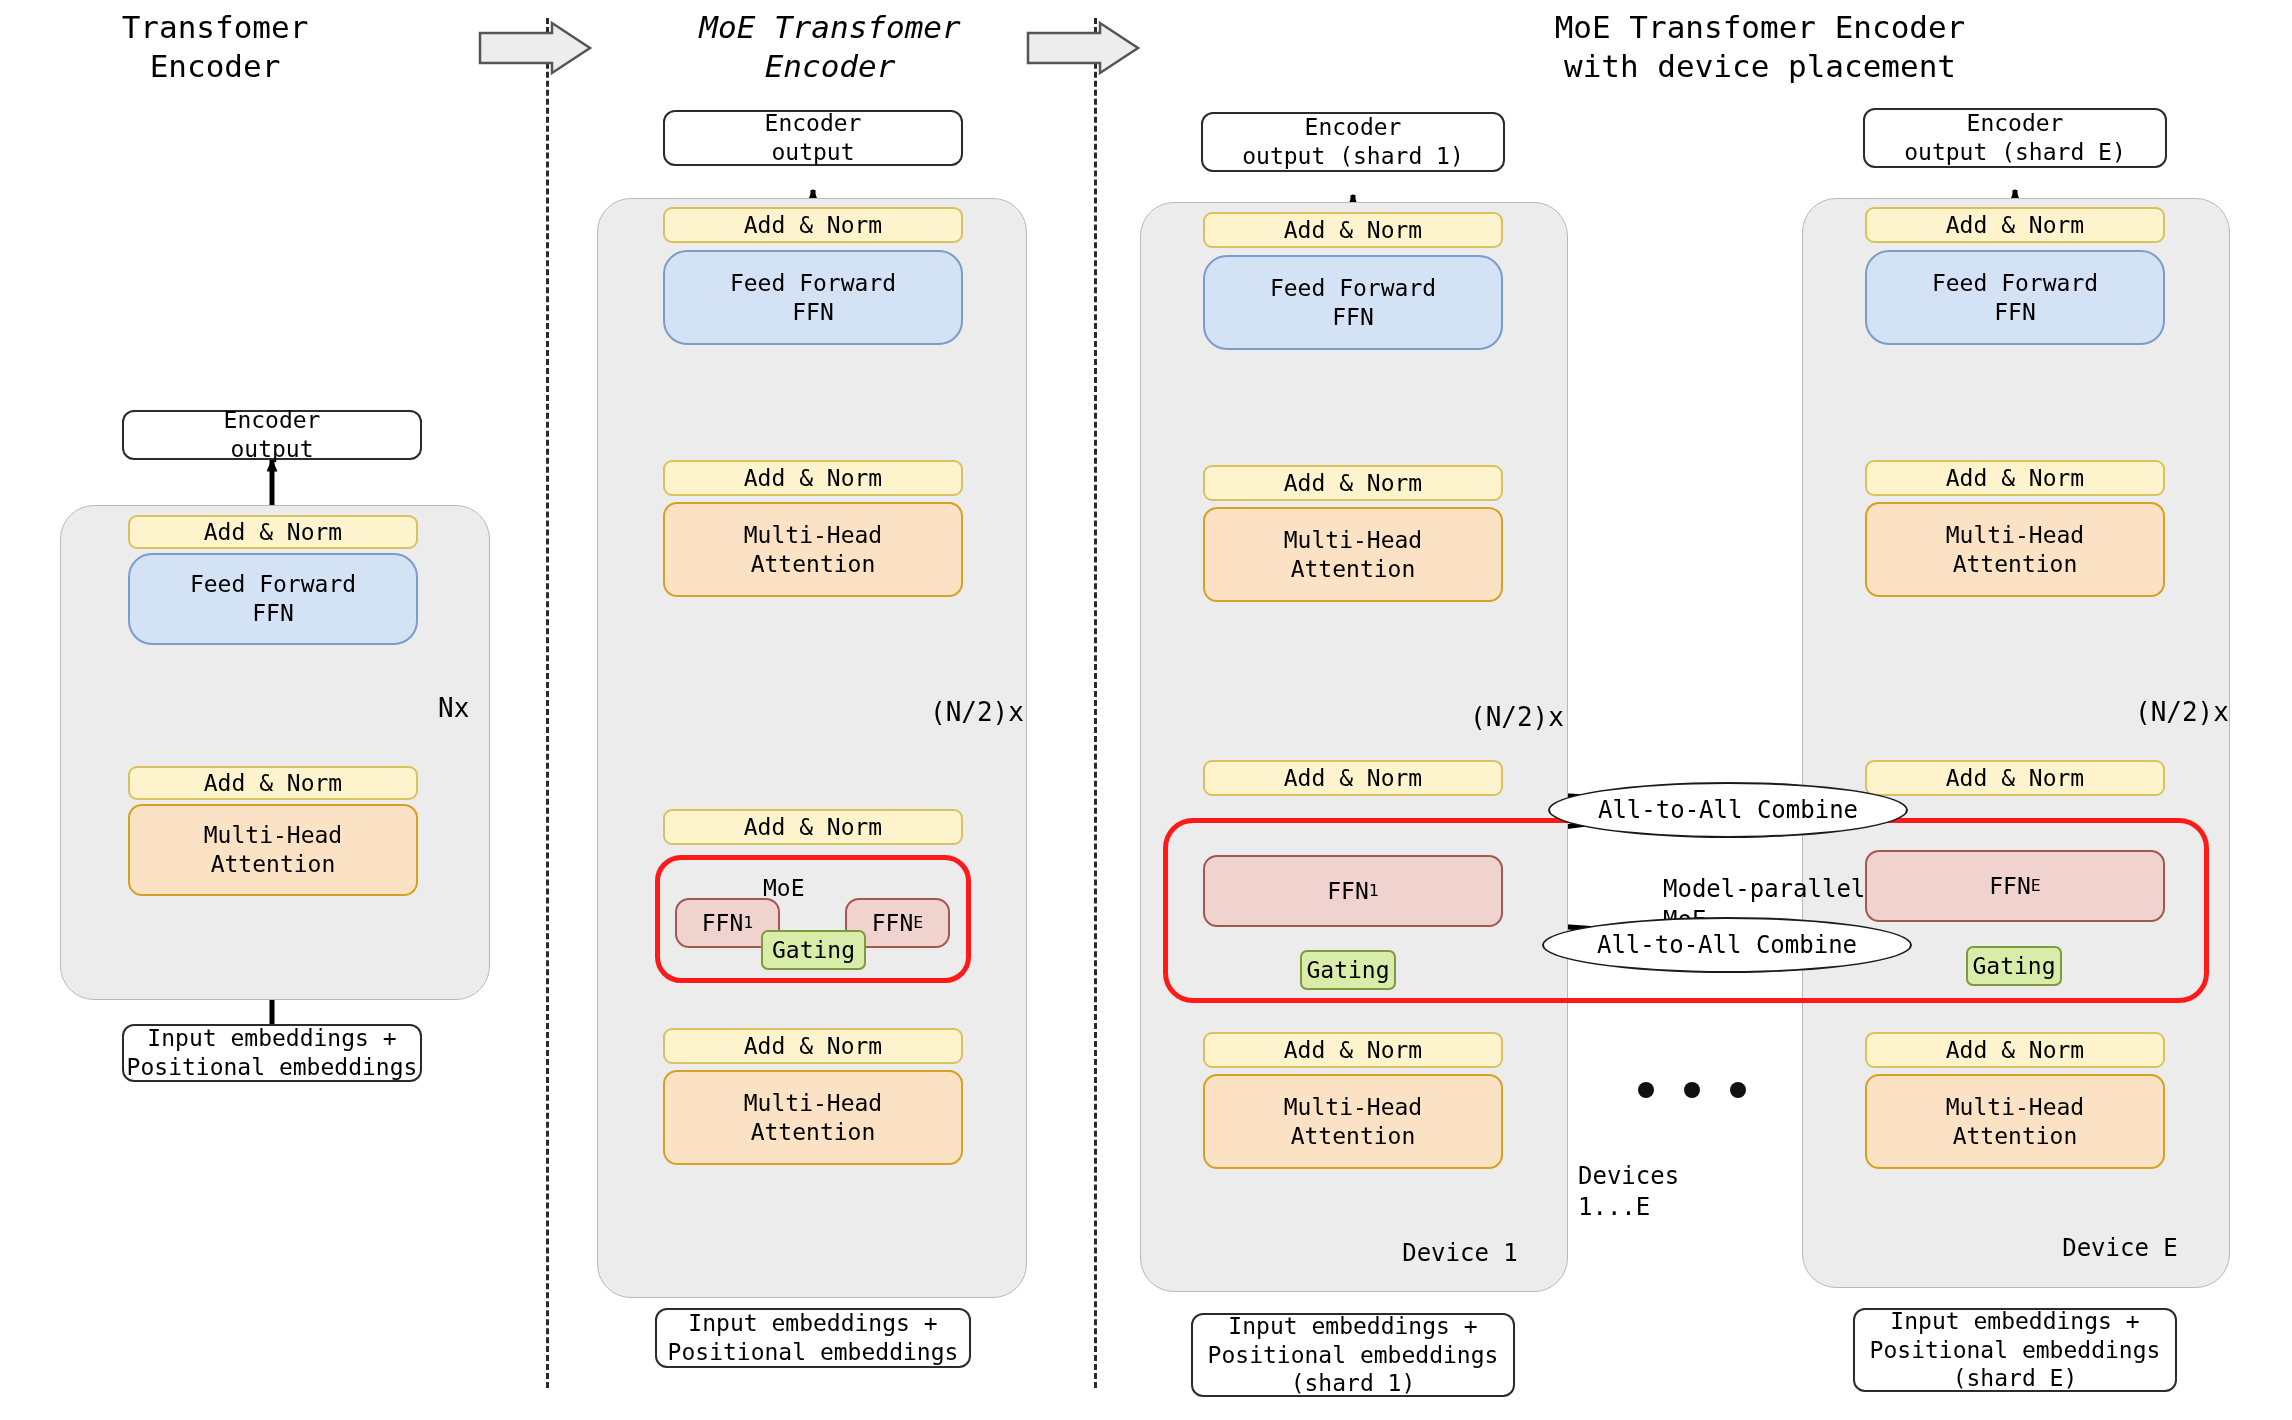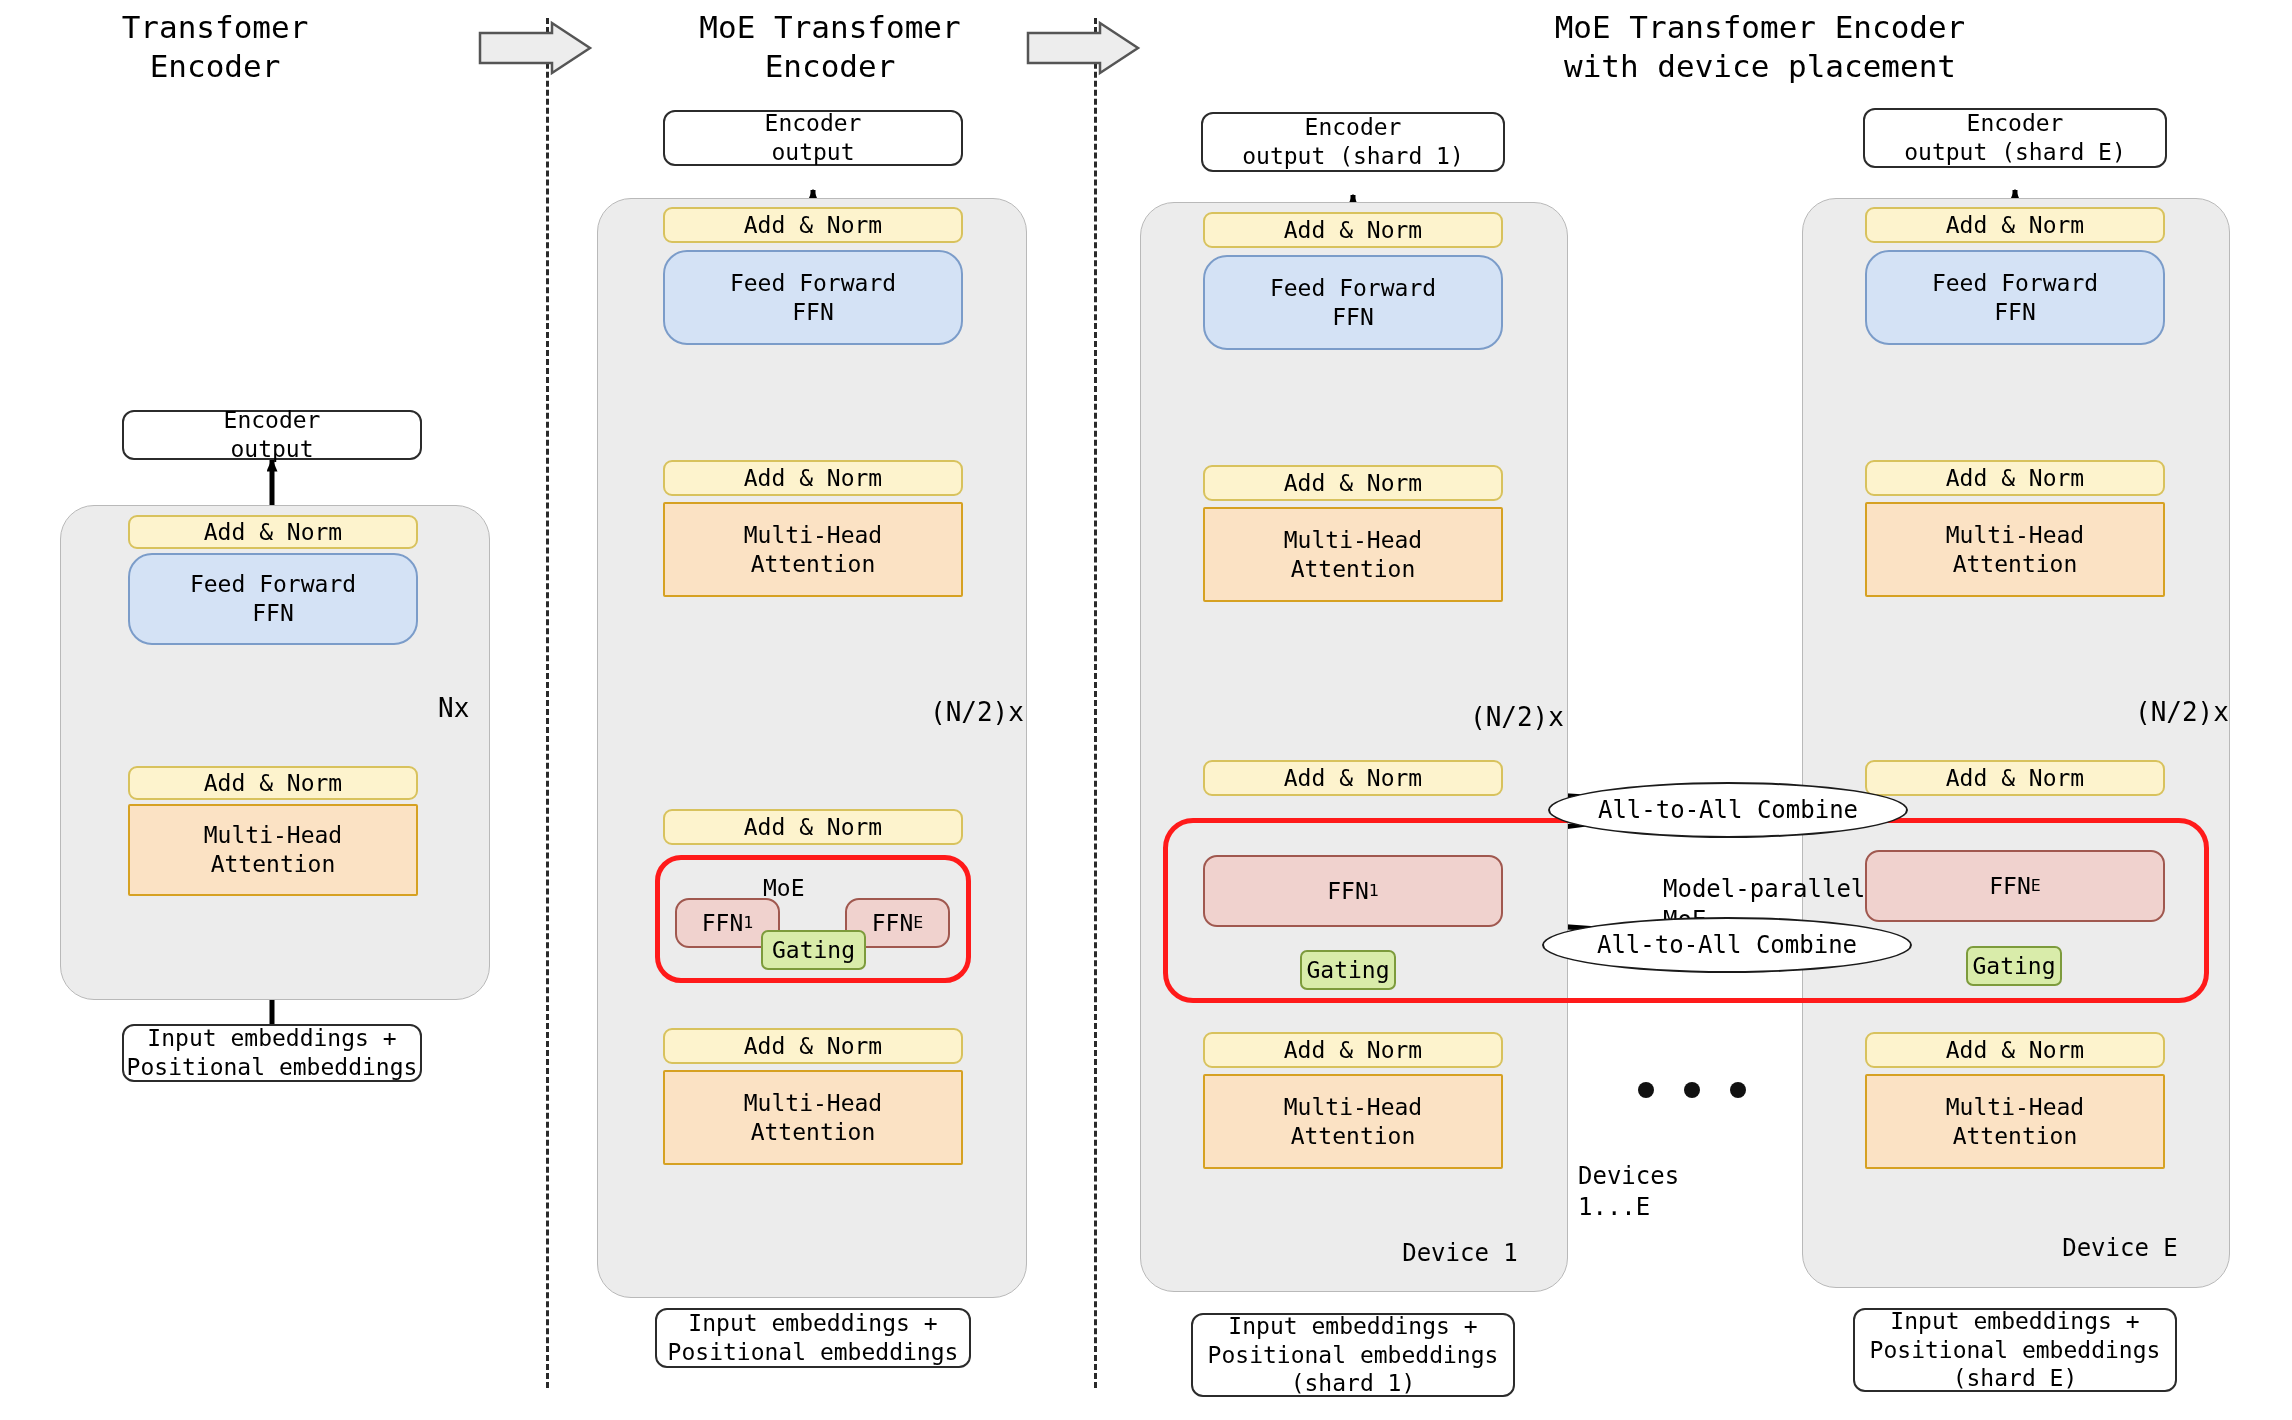--- a/index.html
+++ b/index.html
@@ -16,21 +16,21 @@
   .panel{position:absolute;background:#ececec;border:1.5px solid #b9b9b9;
          border-radius:34px;box-sizing:border-box;}
 
   .box{position:absolute;box-sizing:border-box;display:flex;align-items:center;
        justify-content:center;text-align:center;border-radius:9px;
        font-size:23px;line-height:1.25;white-space:pre-line;}
 
   .io-box{background:#ffffff;border:2px solid #2b2b2b;border-radius:12px;}
   .addnorm{background:#fdf3cd;border:2px solid #d8c25d;border-radius:9px;}
   .ffn-blue{background:#d4e2f5;border:2px solid #7b9cc9;border-radius:24px;}
-  .mha{background:#fbe2c4;border:2px solid #d6a122;border-radius:2px;}
+  .mha{background:#fbe2c4;border:2px solid #d6a122;border-radius:14px;}
   .ffn-red{background:#f0d2ce;border:2px solid #a0584f;border-radius:14px;}
   .gating{background:#d9ecaa;border:2px solid #7d9b3c;border-radius:7px;font-size:23px;}
 
   .moe-ring{position:absolute;box-sizing:border-box;border:5px solid #ff1a1a;
             border-radius:26px;background:transparent;}
   .moe-ring-wide{position:absolute;box-sizing:border-box;border:5px solid #ff1a1a;
             border-radius:30px;background:transparent;}
 
   .plain-label{position:absolute;font-size:24px;line-height:1.3;
                white-space:pre-line;}
@@ -51,21 +51,21 @@
   .sub{font-size:0.72em;vertical-align:-0.3em;}
 </style>
 </head>
 <body>
 
 <div id="root">
 
   <div class="title" style="left:60px;top:8px;width:310px;">Transfomer
 Encoder</div>
 
-  <div class="title" style="left:620px;top:8px;width:420px;">MoE Transfomer
+  <div class="title" style="left:620px;top:8px;width:420px;font-style:italic;">MoE Transfomer
 Encoder</div>
 
   <div class="title" style="left:1400px;top:8px;width:720px;">MoE Transfomer Encoder
 with device placement</div>
 
   <div class="dash-sep" style="left:546px;top:18px;height:1370px;"></div>
   <div class="dash-sep" style="left:1094px;top:18px;height:1370px;"></div>
 
   <svg class="overlay">
     <defs>

